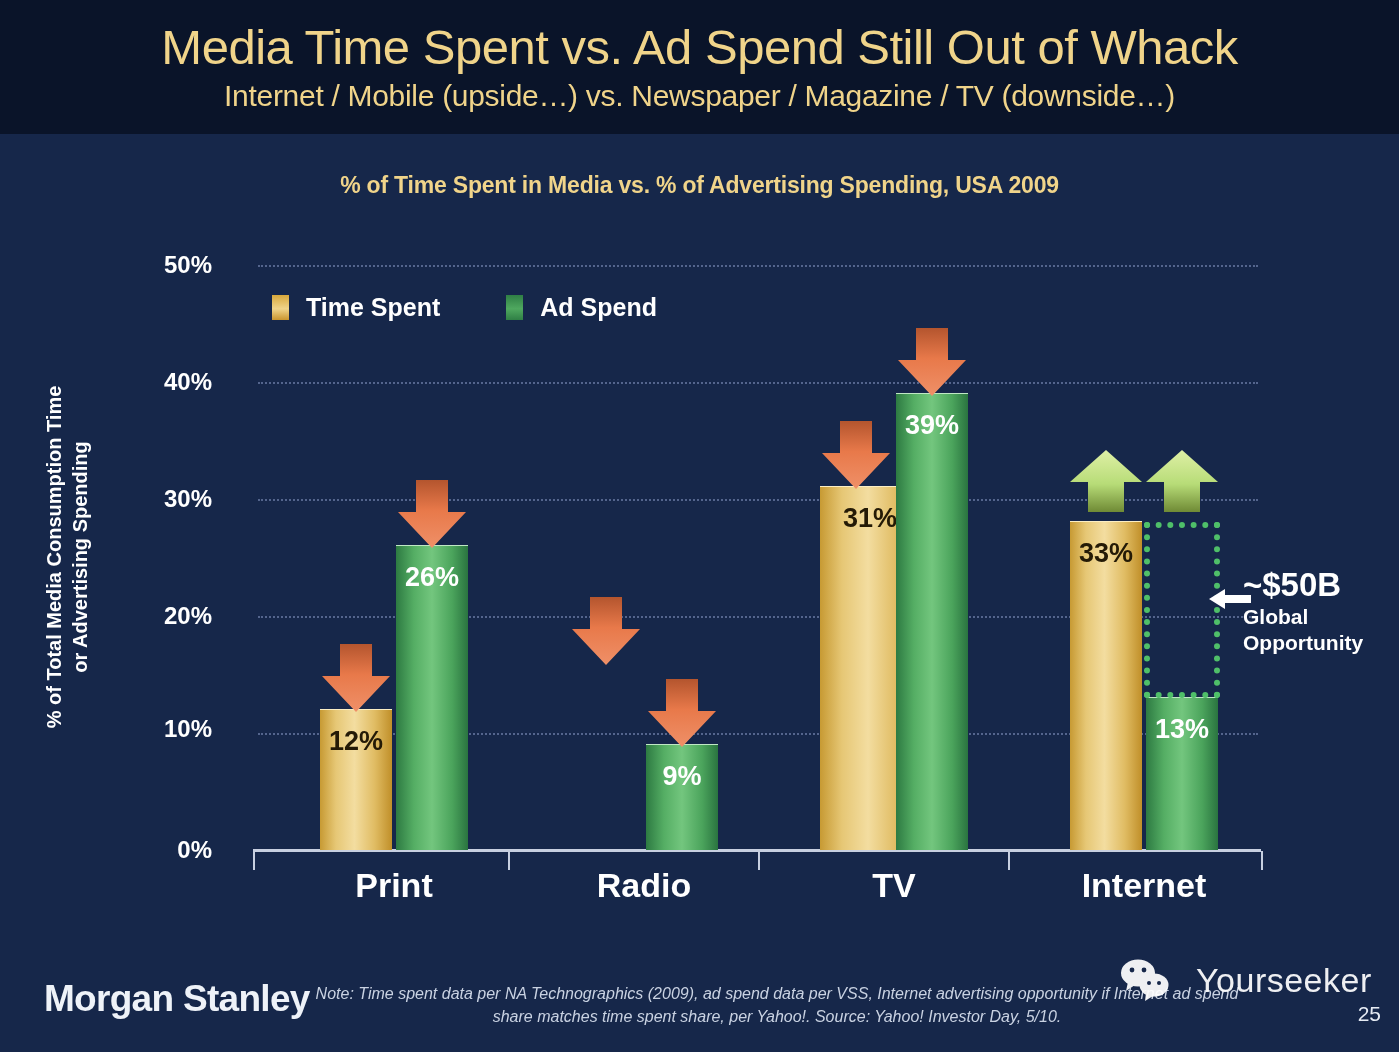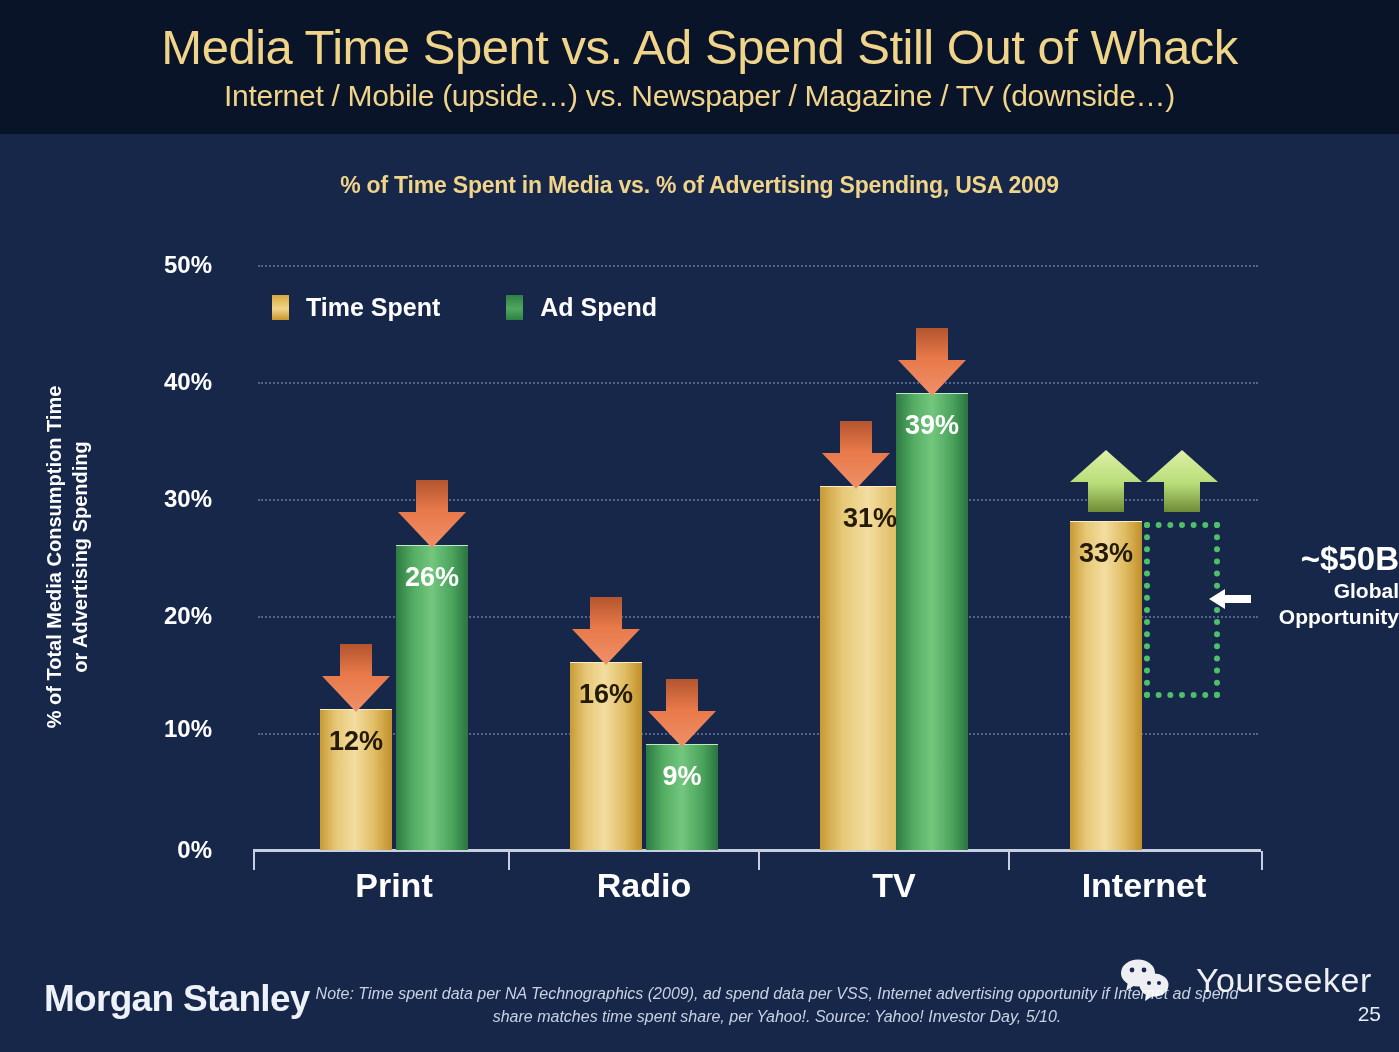--- a/index.html
+++ b/index.html
@@ -87,21 +87,21 @@
   
   .arrow-down{position:absolute;width:76px;height:74px;}
   .arrow-up{position:absolute;width:76px;height:66px;}
   
   .opp-box{
     position:absolute;border:6px dotted #4fbf69;
     box-sizing:border-box;
   }
   
   .annot{
-    position:absolute;left:1243px;top:542px;width:156px;text-align:right;color:#ffffff;
+    position:absolute;left:1243px;top:568px;width:156px;text-align:left;color:#ffffff;
   }
   .annot-main{font-size:33px;font-weight:bold;line-height:1.05;}
   .annot-sub{font-size:21px;font-weight:bold;line-height:1.18;margin-top:2px;}
   .annot-arrow{position:absolute;left:1205px;top:584px;}
   
   .xlab{
     position:absolute;top:866px;width:200px;text-align:center;
     color:#ffffff;font-size:34px;font-weight:bold;
   }
   
@@ -185,23 +185,20 @@
             <linearGradient id="adge8794a" x1="0" y1="0" x2="0" y2="1">
               <stop offset="0%" stop-color="#b4552e"></stop>
               <stop offset="45%" stop-color="#e8794a"></stop>
               <stop offset="100%" stop-color="#ef9068"></stop>
             </linearGradient>
           </defs>
           <path d="M22 2 L54 2 L54 34 L72 34 L38 70 L4 34 L22 34 Z" fill="url(#adge8794a)"></path>
         </svg></div>
     </div>
     <div class="group" style="left: 312px; width: 148px;">
-      <div class="bar bar-gold" style="height: 187.2px;">
-        <div class="bar-val val-dark">16%</div>
-      </div>
       <div class="arrow-down" style="left: -2px; bottom: 181.2px;"><svg width="76" height="74" viewBox="0 0 76 74">
           <defs>
             <linearGradient id="adge8794a" x1="0" y1="0" x2="0" y2="1">
               <stop offset="0%" stop-color="#b4552e"></stop>
               <stop offset="45%" stop-color="#e8794a"></stop>
               <stop offset="100%" stop-color="#ef9068"></stop>
             </linearGradient>
           </defs>
           <path d="M22 2 L54 2 L54 34 L72 34 L38 70 L4 34 L22 34 Z" fill="url(#adge8794a)"></path>
         </svg></div>
@@ -256,20 +253,23 @@
       <div class="arrow-up" style="left: -2px; bottom: 335.6px;"><svg width="76" height="66" viewBox="0 0 76 66">
           <defs>
             <linearGradient id="augb7dc77" x1="0" y1="0" x2="0" y2="1">
               <stop offset="0%" stop-color="#dff0a6"></stop>
               <stop offset="55%" stop-color="#b7dc77"></stop>
               <stop offset="100%" stop-color="#6f8a35"></stop>
             </linearGradient>
           </defs>
           <path d="M38 2 L74 34 L56 34 L56 64 L20 64 L20 34 L2 34 Z" fill="url(#augb7dc77)"></path>
         </svg></div>
+      <div class="bar bar-green" style="height: 152.1px;">
+        <div class="bar-val val-light">13%</div>
+      </div>
       <div class="arrow-up" style="left: 74px; bottom: 335.6px;"><svg width="76" height="66" viewBox="0 0 76 66">
           <defs>
             <linearGradient id="augb7dc77" x1="0" y1="0" x2="0" y2="1">
               <stop offset="0%" stop-color="#dff0a6"></stop>
               <stop offset="55%" stop-color="#b7dc77"></stop>
               <stop offset="100%" stop-color="#6f8a35"></stop>
             </linearGradient>
           </defs>
           <path d="M38 2 L74 34 L56 34 L56 64 L20 64 L20 34 L2 34 Z" fill="url(#augb7dc77)"></path>
         </svg></div>

